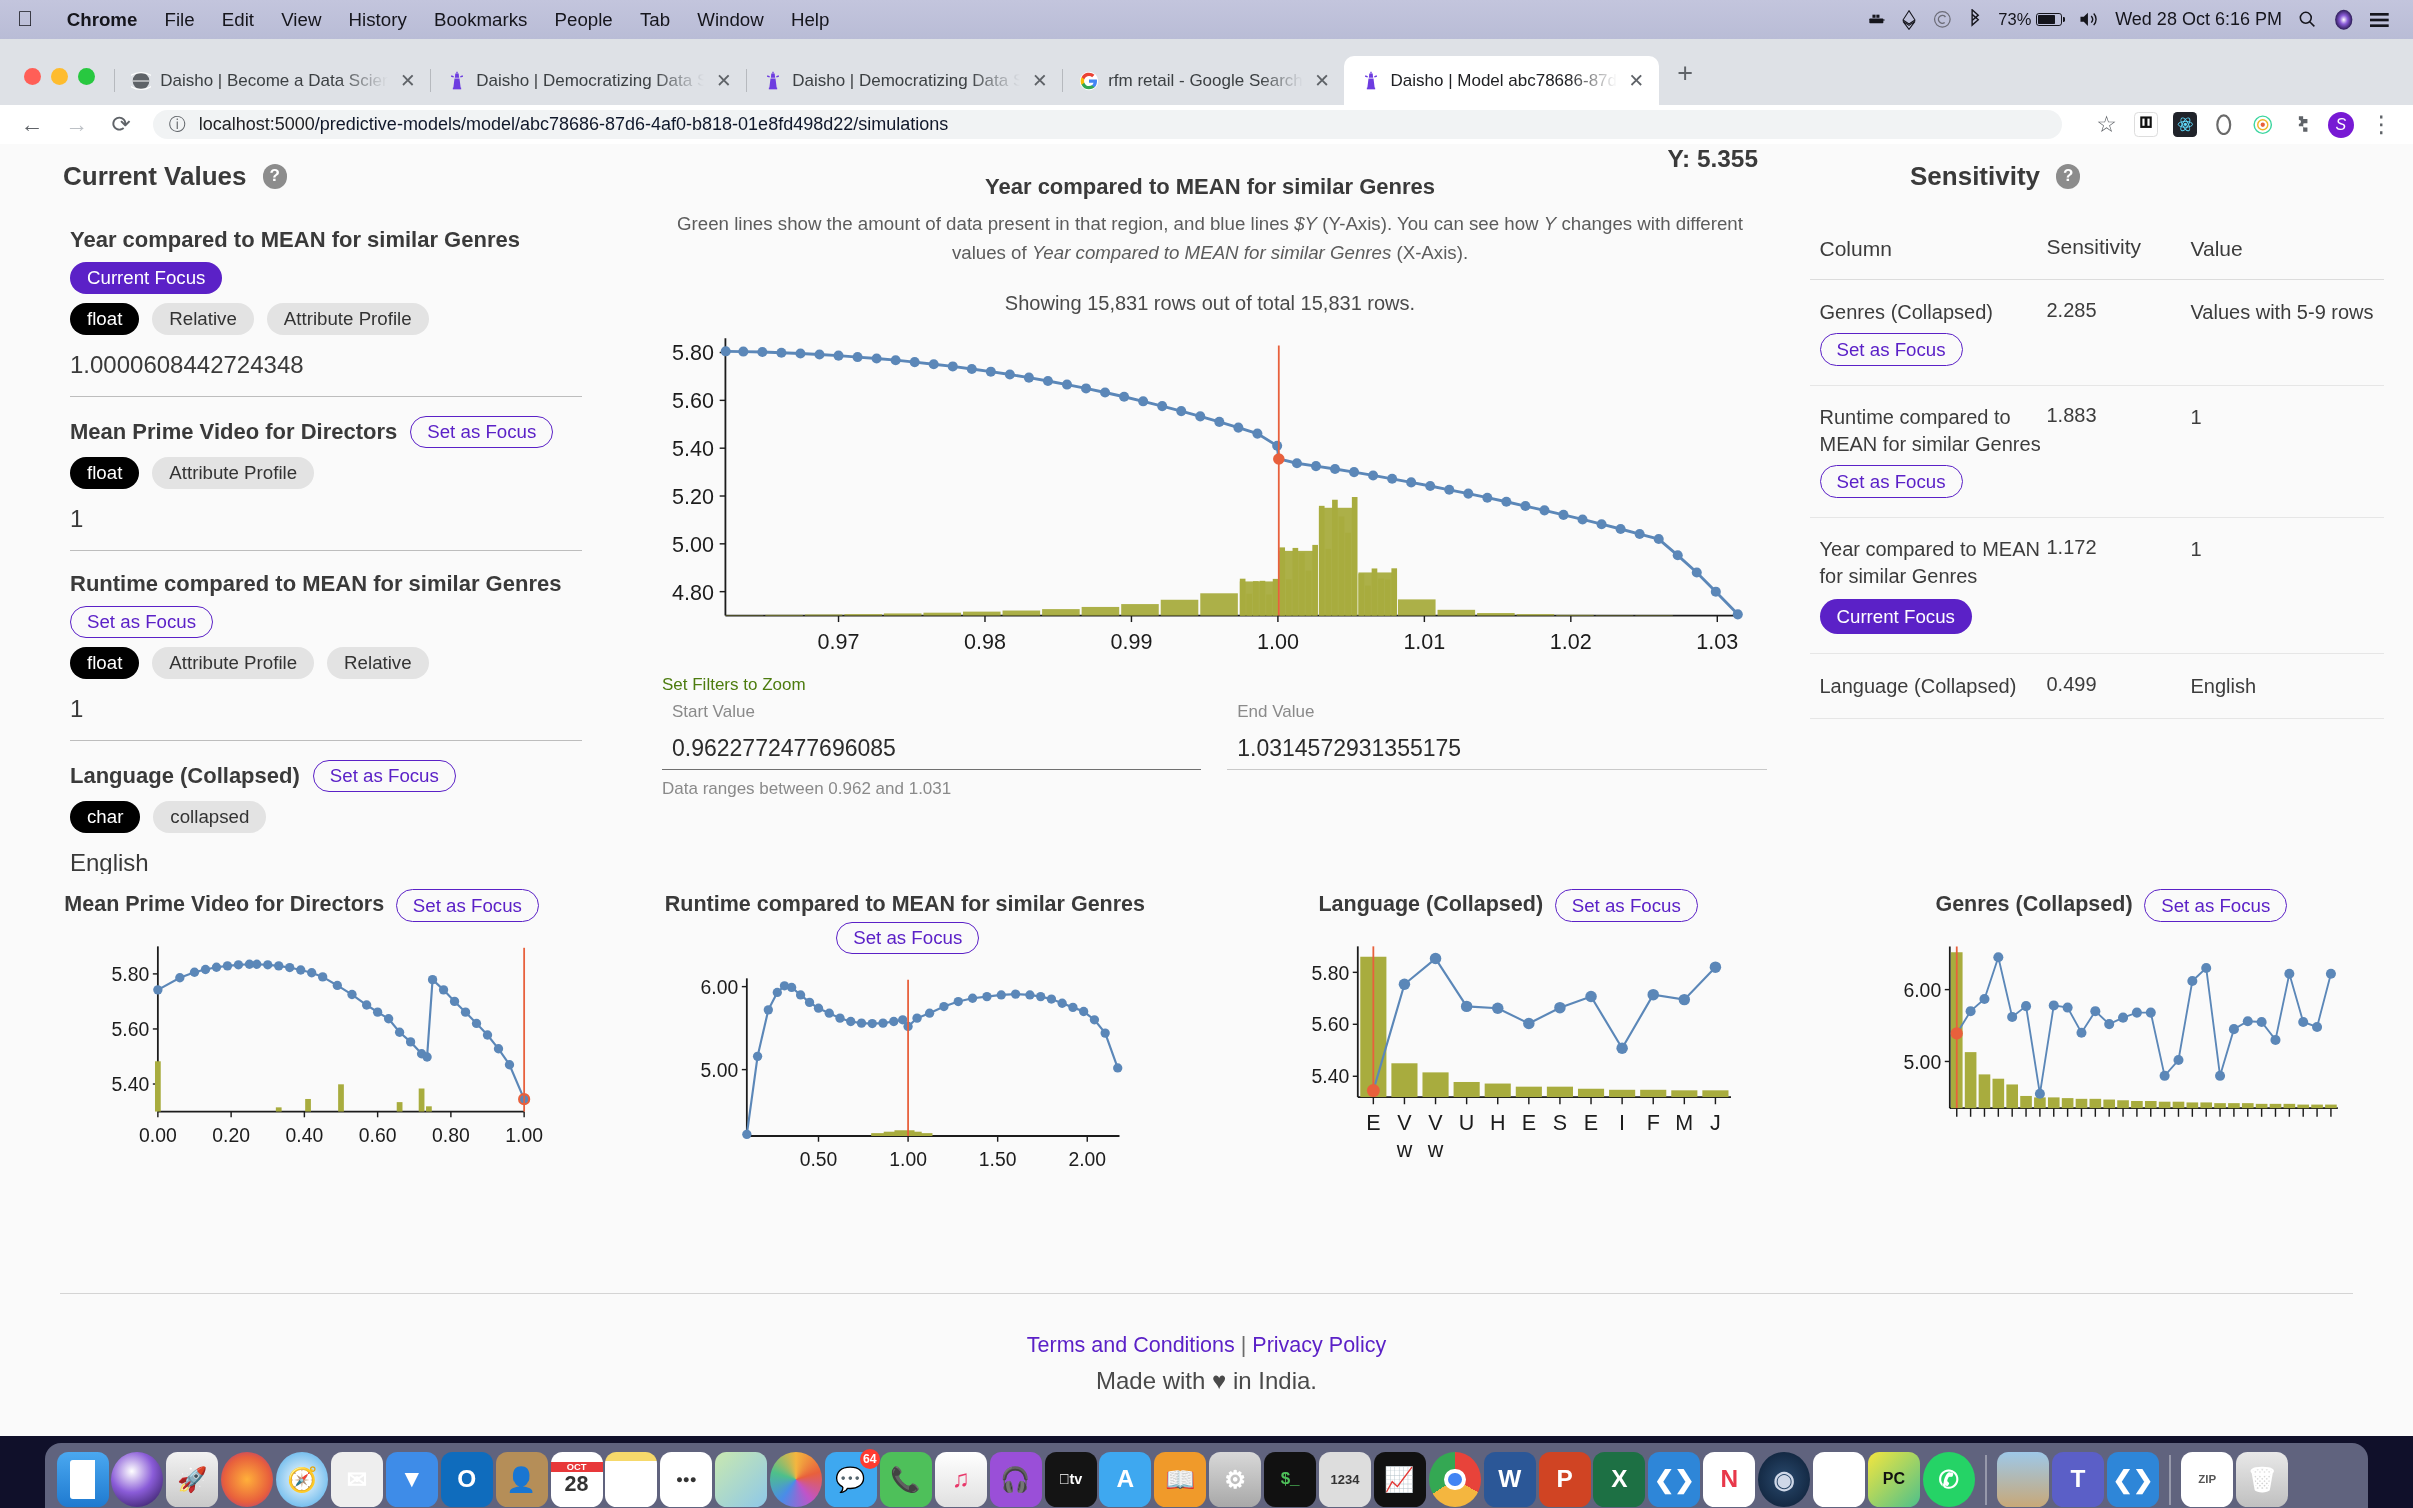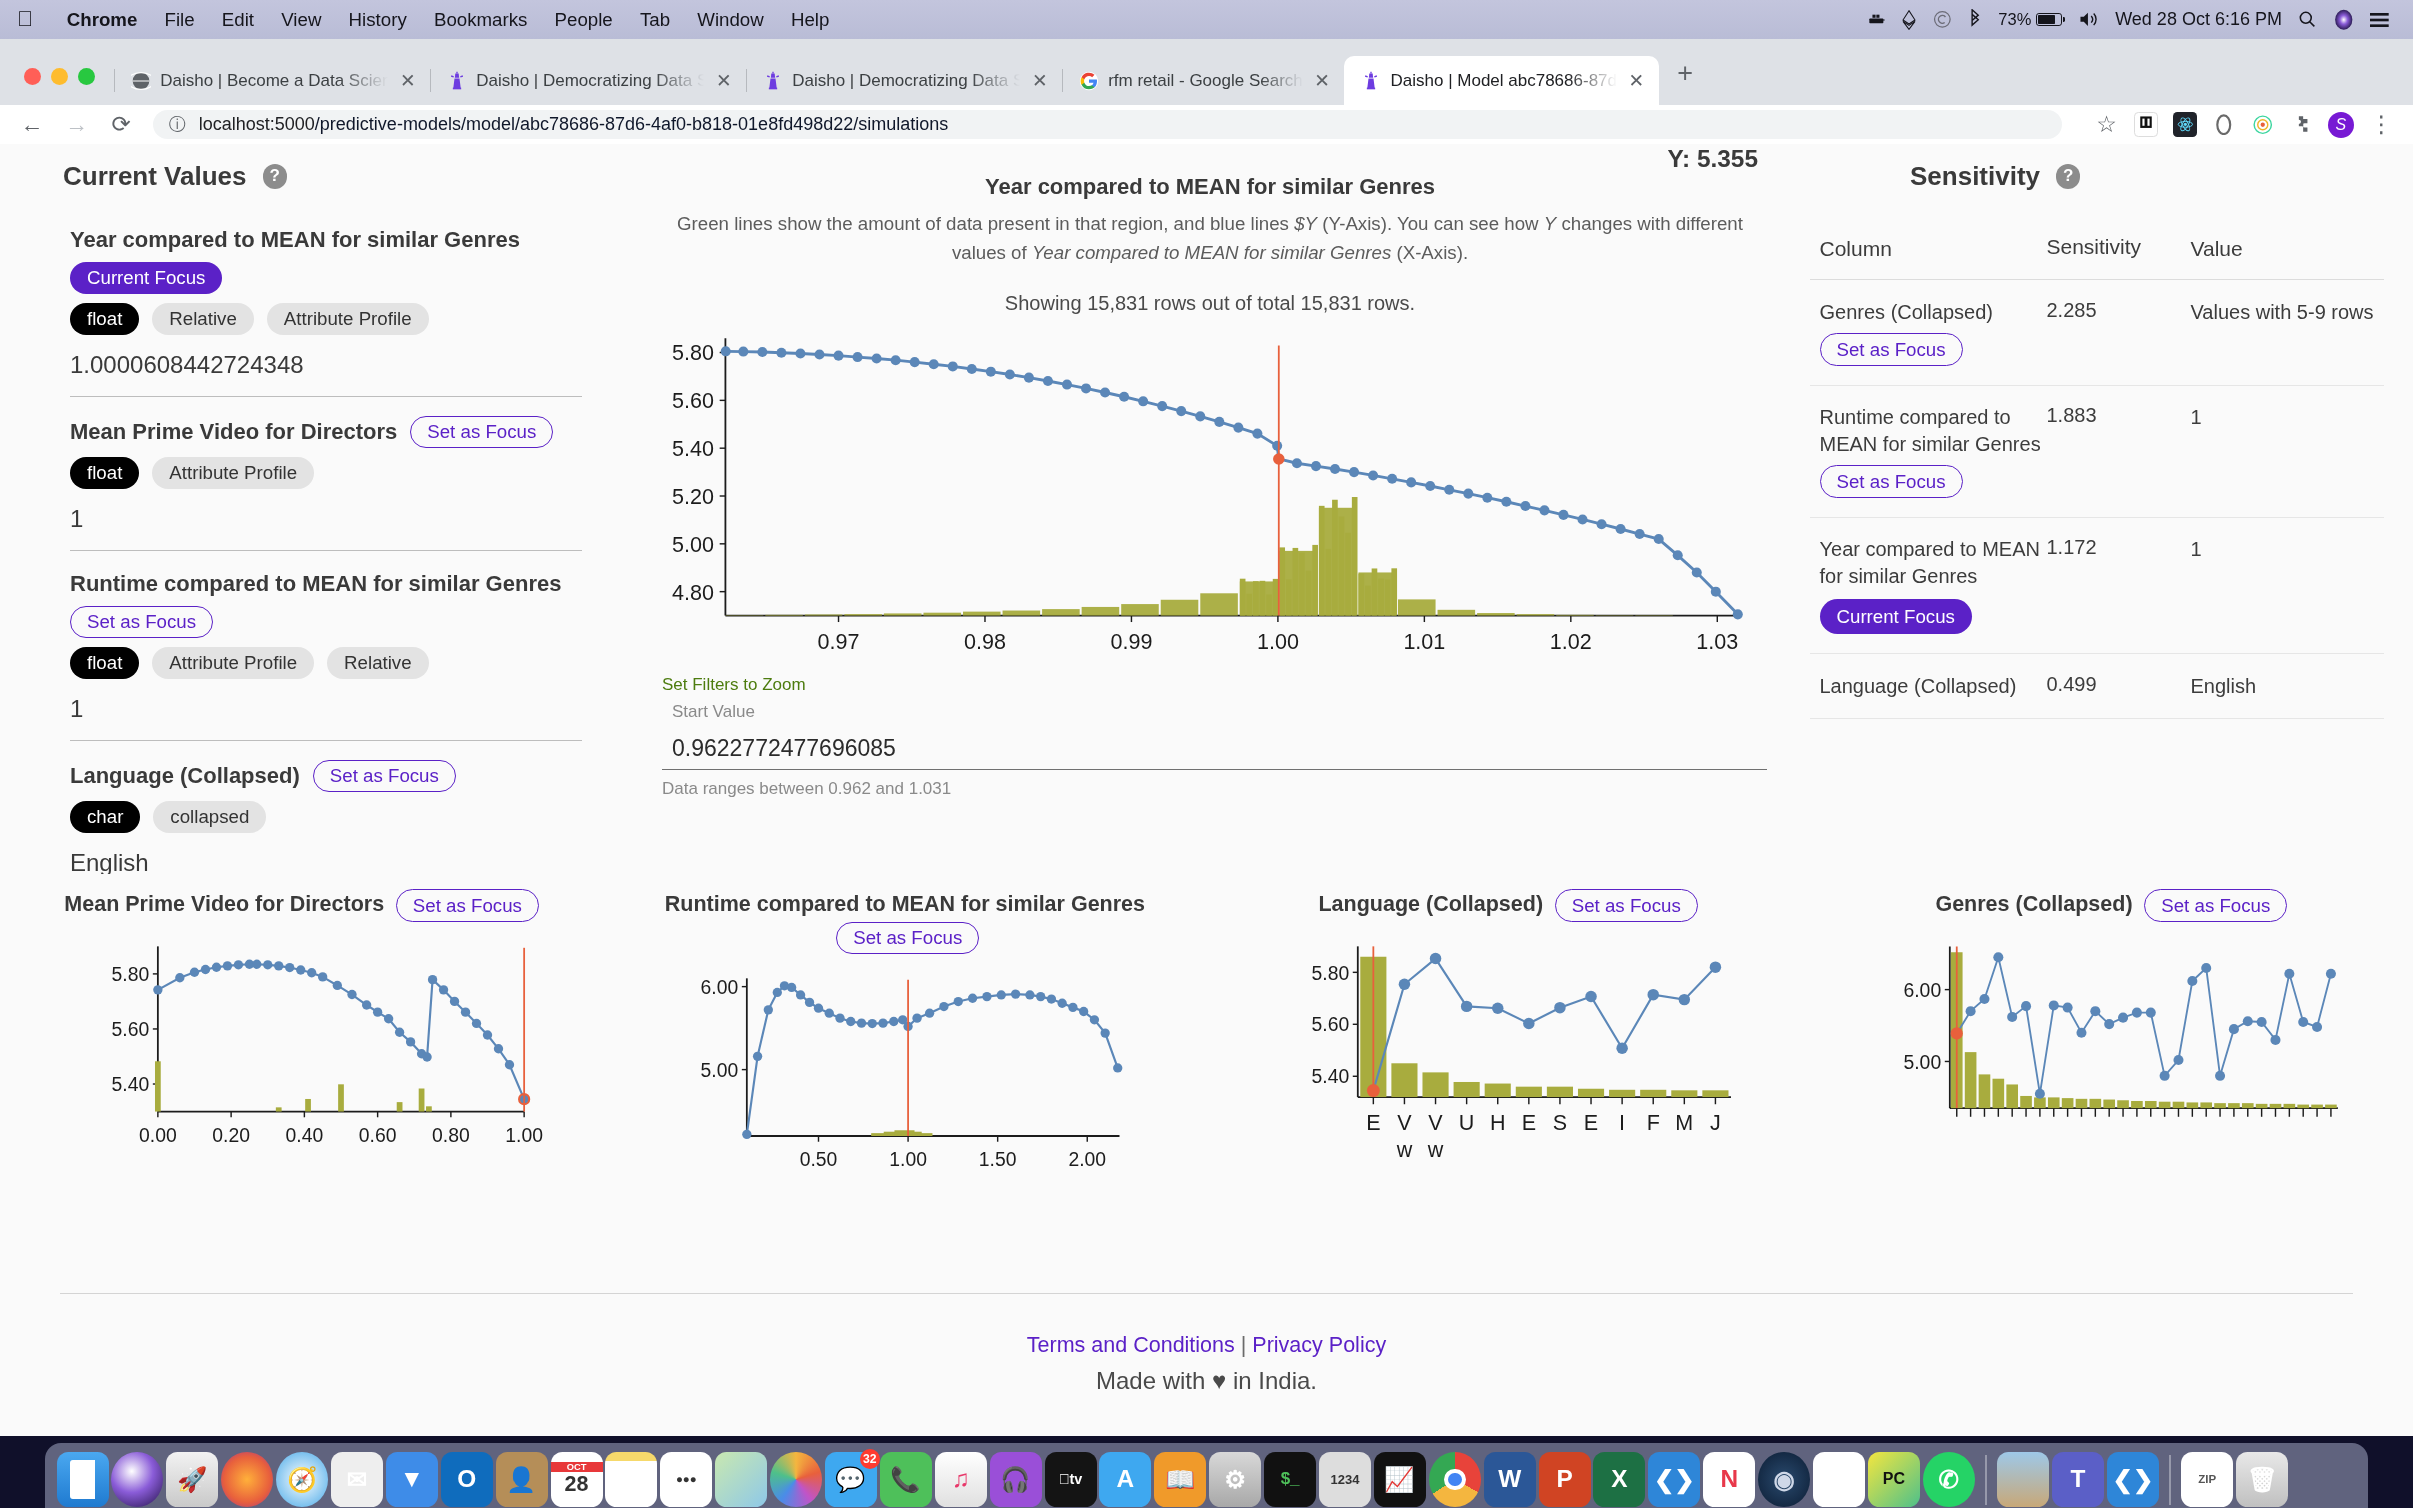--- a/index.html
+++ b/index.html
@@ -553,20 +553,24 @@
           </svg>
       </div>
 
       <div class="filters">
         <div class="filters-h">Set Filters to Zoom</div>
         <div class="filters-row">
           <div class="field">
             <label>Start Value</label>
             <div class="val">0.9622772477696085</div>
           </div>
+          <div class="field">
+            <label>End Value</label>
+            <div class="val thin">1.0314572931355175</div>
+          </div>
         </div>
         <div class="hint">Data ranges between 0.962 and 1.031</div>
       </div>
     </div>
 
     <div class="col-right">
       <div class="panel-title">
         <span>Sensitivity</span>
         <span class="qmark">?</span>
       </div>
@@ -956,21 +960,21 @@
     <span class="dock-ico" style="background:#0f6cbd;">O</span>
     <span class="dock-ico" style="background:#b58e58;">👤</span>
     <span class="dock-ico" style="background:#fff;color:#333;flex-direction:column;font-size:11.5px;">
         <span style="background:#e8383a;color:#fff;width:100%;text-align:center;font-size:9.3px;">OCT</span>
         <span style="font-size:21.5px;color:#333;">28</span>
       </span>
     <span class="dock-ico" style="background:linear-gradient(180deg,#f6d96b 0 16%,#fff 16%);"></span>
     <span class="dock-ico" style="background:#fff;color:#333;font-size:11.5px;">●●●</span>
     <span class="dock-ico" style="background:linear-gradient(135deg,#c9e8b0,#8ec8e8);"></span>
     <span class="dock-ico" style="background:conic-gradient(#f4b63f,#e8603c,#c054c8,#4a8ce8,#4ec08a,#f4b63f);border-radius:50%;"></span>
-    <span class="dock-ico" style="background:#3ea8f0;">💬<span class="badge">32</span></span>
+    <span class="dock-ico" style="background:#3ea8f0;">💬<span class="badge">64</span></span>
     <span class="dock-ico" style="background:#4ec05a;">📞</span>
     <span class="dock-ico" style="background:linear-gradient(180deg,#fff,#e0e0e0);color:#e8386a;">♫</span>
     <span class="dock-ico" style="background:#9a4fd8;">🎧</span>
     <span class="dock-ico" style="background:#141414;font-size:14.4px;">tv</span>
     <span class="dock-ico" style="background:#3ea8f0;">A</span>
     <span class="dock-ico" style="background:#f09a2a;">📖</span>
     <span class="dock-ico" style="background:linear-gradient(180deg,#d8d8d8,#a8a8a8);">⚙</span>
     <span class="dock-ico" style="background:#111;color:#4ec05a;font-size:17px;">$_</span>
     <span class="dock-ico" style="background:#ddd;color:#333;font-size:13px;">1234</span>
     <span class="dock-ico" style="background:#111;color:#4ec05a;">📈</span>

